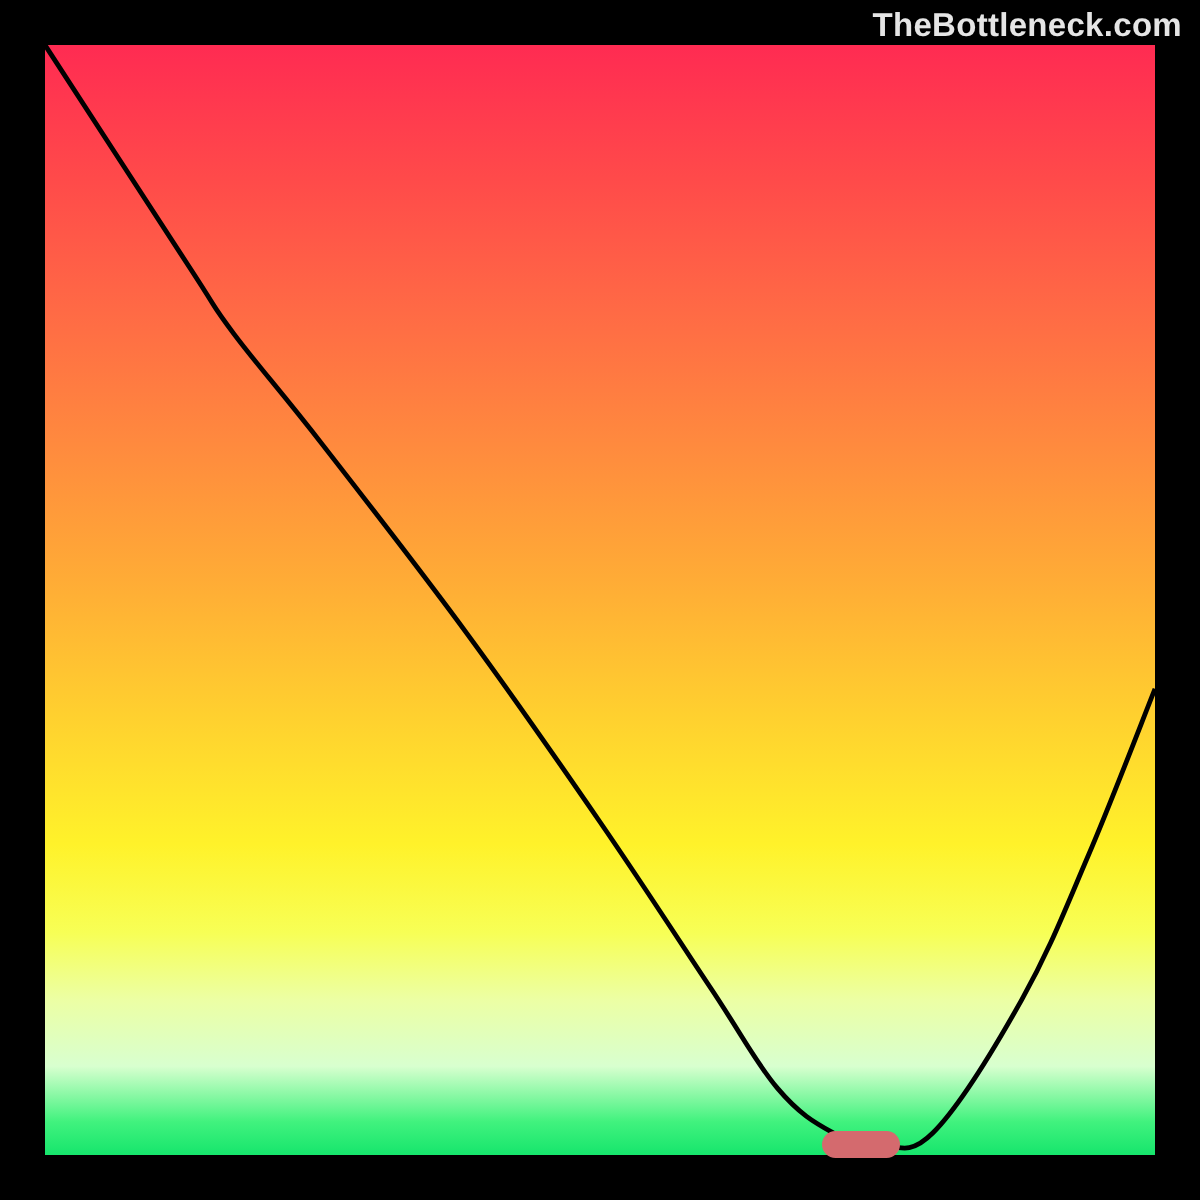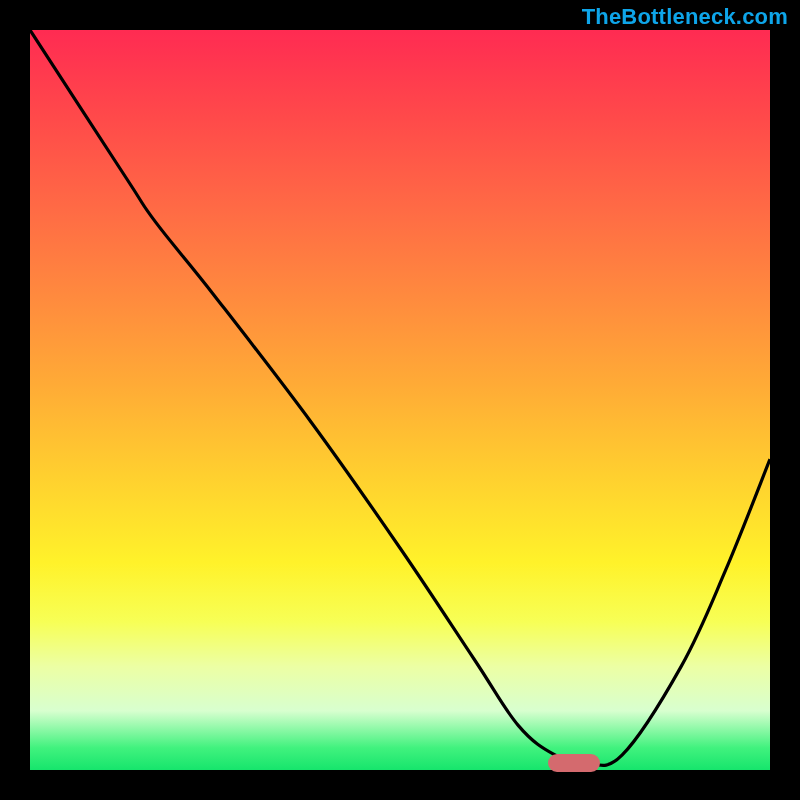--- a/index.html
+++ b/index.html
@@ -52,21 +52,21 @@
     background: #d46a6e;
     border-radius: 9px;
   }
   .watermark {
     position: absolute;
     top: 4px;
     right: 12px;
     font-family: Arial, Helvetica, sans-serif;
     font-size: 22px;
     font-weight: 600;
-    color: #0ea5e9;
+    color: #e5e5e5;
     letter-spacing: 0.2px;
     user-select: none;
   }
 </style>
 </head>
 <body>
 
 <div class="frame">
   <div class="plot">
     <svg class="curve" viewBox="0 0 740 740" preserveAspectRatio="none">

